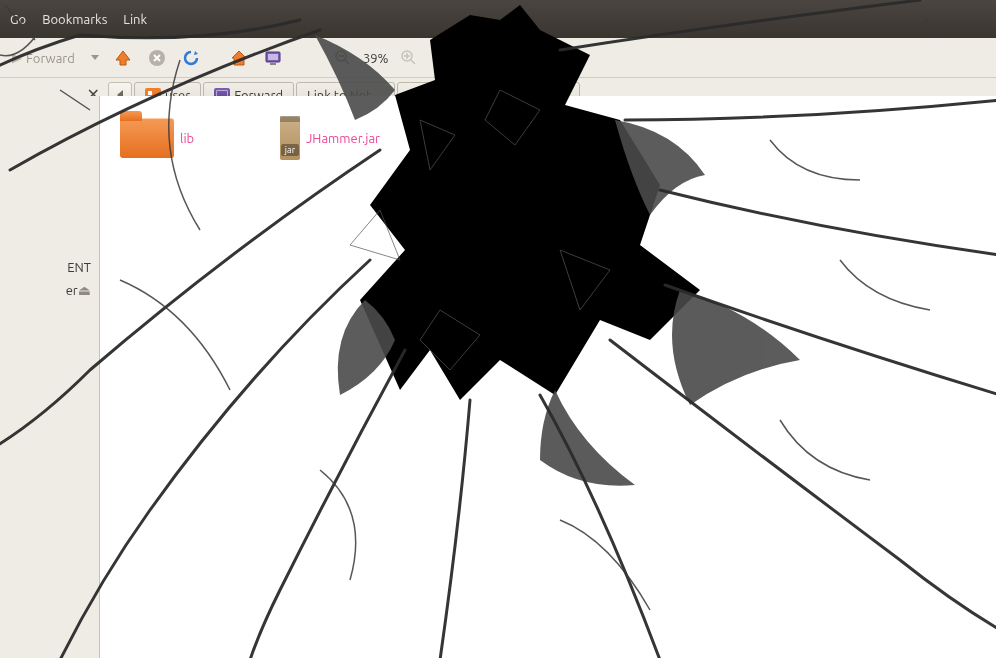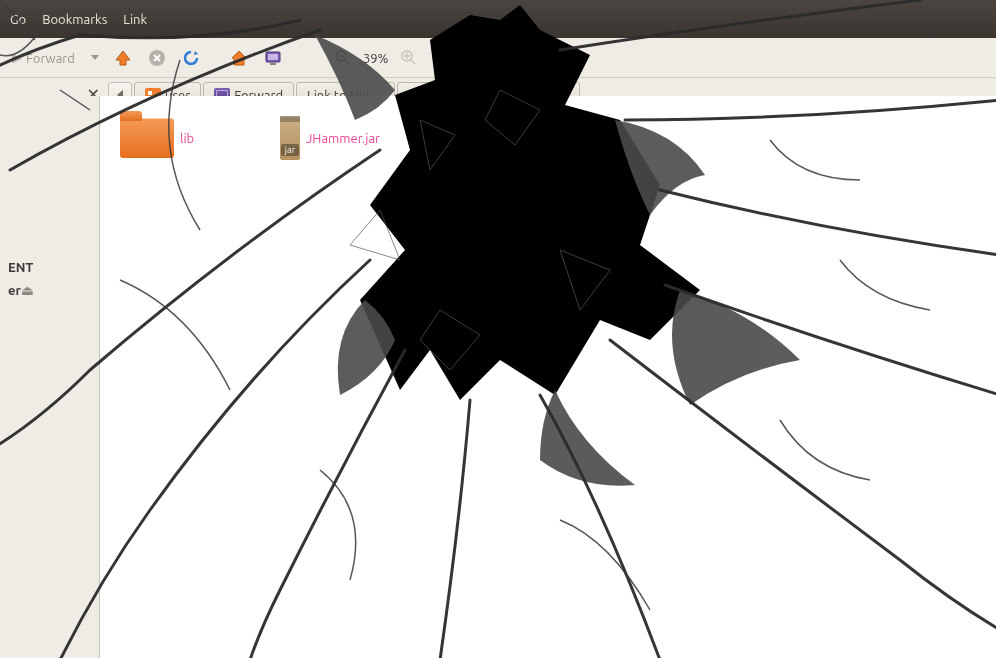--- a/index.html
+++ b/index.html
@@ -30,21 +30,21 @@
   .crumb.active { font-weight:bold; }
   .crumb .ic { width:16px; height:14px; display:inline-block; }
   .ic-home { background:#f07d2b; border-radius:2px 2px 0 0; position:relative; }
   .ic-home::before{content:"";position:absolute;left:3px;top:3px;width:4px;height:4px;background:#fff;}
   .ic-desktop { background:linear-gradient(#7b5fb0,#5a3f8f); border-radius:2px; position:relative; }
   .ic-desktop::after{content:"";position:absolute;inset:2px;border:1px solid rgba(255,255,255,.5);border-radius:1px;}
 
   
   .winbody { position:absolute; top:96px; left:0; right:0; bottom:0; display:flex; }
   .sidebar { width:100px; background:#efece6; border-right:1px solid #c7c3b9; padding-top:160px; }
-  .side-item { display:flex; align-items:center; justify-content:flex-start; padding:4px 8px; color:#3c3b37;font-weight:bold; }
+  .side-item { display:flex; align-items:center; justify-content:flex-end; padding:4px 8px; color:#3c3b37; }
   .eject { color:#8f8a80; font-size:14px; }
   .content { flex:1; background:#ffffff; position:relative; }
   .content-inner { padding:20px 20px; display:flex; gap:60px; }
   .file { width:100px; display:flex; flex-direction:row; align-items:center; gap:6px; }
   .folder-icon { width:54px; height:40px; background:linear-gradient(#f59a56,#e66f1f); border-radius:3px; position:relative; box-shadow: inset 0 1px 0 rgba(255,255,255,.5);}
   .folder-icon::before{content:"";position:absolute;left:0;top:-7px;width:22px;height:10px;background:linear-gradient(#f59a56,#e66f1f);border-radius:3px 3px 0 0;}
   .jar-icon { width:48px;height:44px; background:linear-gradient(#cbb089,#b3915f); border-radius:2px; position:relative; display:flex;align-items:flex-end;justify-content:center; box-shadow: inset 0 1px 0 rgba(255,255,255,.4);}
   .jar-icon .tag { position:absolute; bottom:4px; font-size:9px; color:#fff; background:rgba(0,0,0,.35); padding:1px 4px; border-radius:2px;}
   .jar-icon::before{content:"";position:absolute;top:0;left:0;right:0;height:6px;background:rgba(0,0,0,.25);}
   .fname { font-size:13px; color:#ec4899; text-align:center; }

